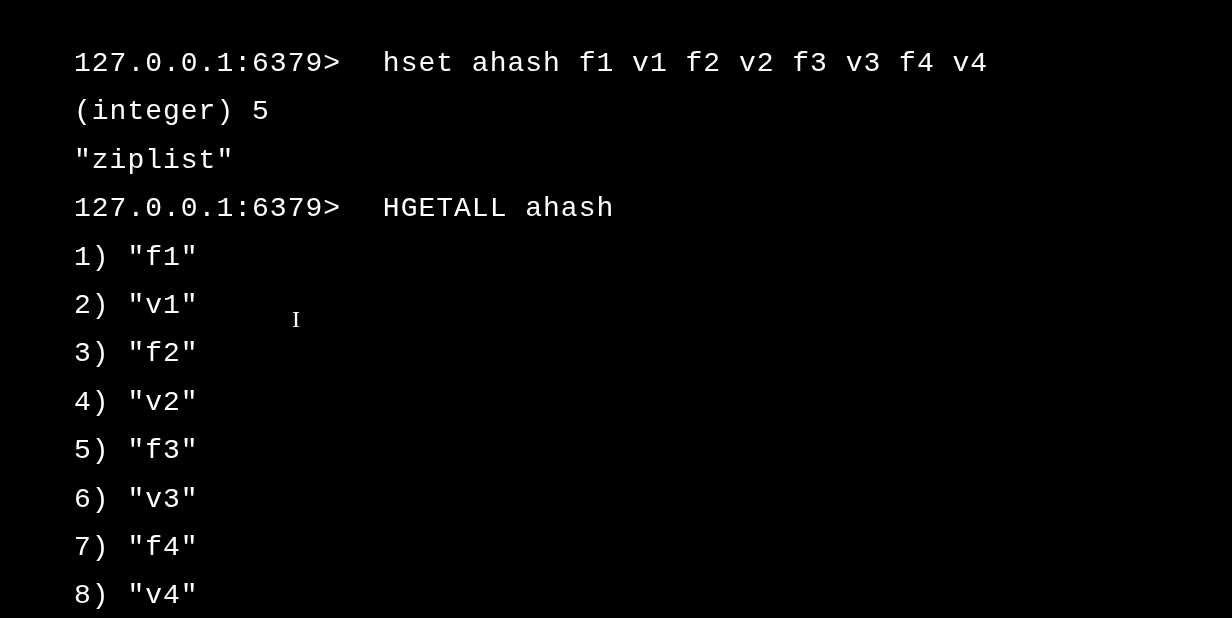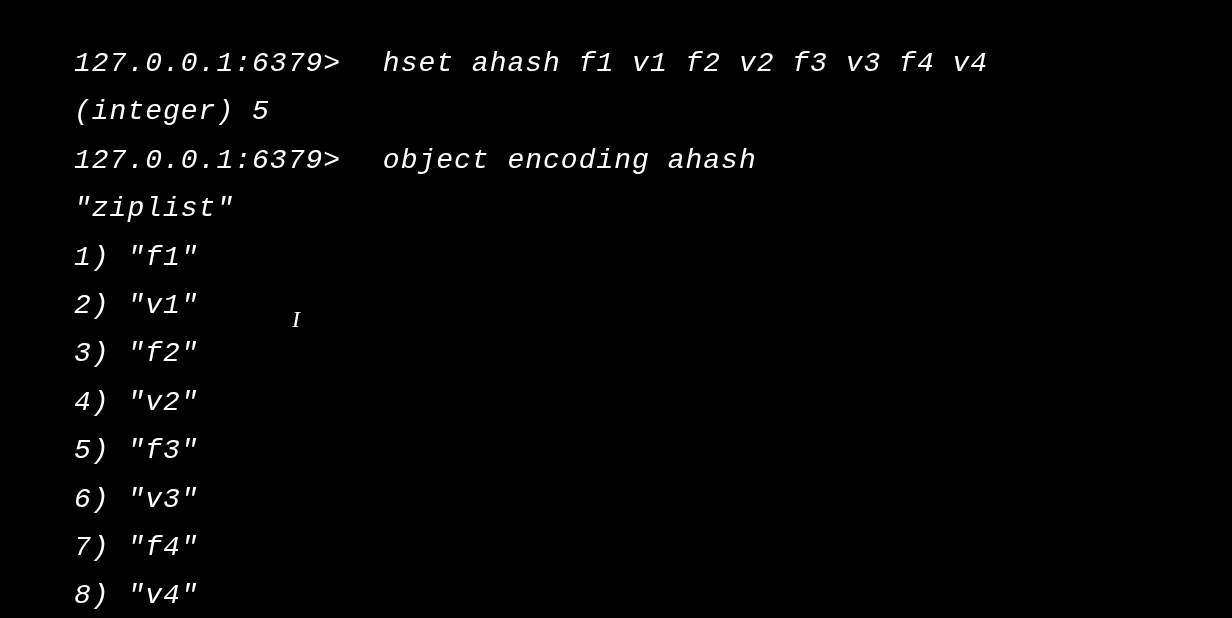--- a/index.html
+++ b/index.html
@@ -1,19 +1,18 @@
 <!DOCTYPE html>
 <html><head>
   <meta charset="utf-8">
   <style>
     * {
       margin: 12px;
       padding: 0;
       box-sizing: border-box;
-      font-style: italic;
     }
     body {
       background-color: #000000;
       color: #ffffff;
       font-family: 'Consolas', 'Courier New', monospace;
       font-size: 28px;
       line-height: 1.3;
       padding: 10px 14px;
       letter-spacing: 1px;
       width: 1232px;
@@ -42,22 +41,22 @@
       color: #ffffff;
       font-family: serif;
     }
   </style>
 </head>
 <body>
 
 <div id="terminal-container">
     <div class="terminal-line"><span>127.0.0.1:6379&gt; </span><span>hset ahash f1 v1 f2 v2 f3 v3 f4 v4</span></div>
     <div class="terminal-line"><span>(integer) 5</span></div>
-    <div class="terminal-line"><span>127.0.0.1:6379&gt; </span><span>object encoding ahash</span></div>
     <div class="terminal-line"><span>"ziplist"</span></div>
+    <div class="terminal-line"><span>127.0.0.1:6379&gt; </span><span>HGETALL ahash</span></div>
     <div class="terminal-line"><span>1) "f1"</span></div>
     <div class="terminal-line"><span>2) "v1"</span></div>
     <div class="terminal-line"><span>3) "f2"</span></div>
     <div class="terminal-line"><span>4) "v2"</span></div>
     <div class="terminal-line"><span>5) "f3"</span></div>
     <div class="terminal-line"><span>6) "v3"</span></div>
     <div class="terminal-line"><span>7) "f4"</span></div>
     <div class="terminal-line"><span>8) "v4"</span></div>
   </div>
 

